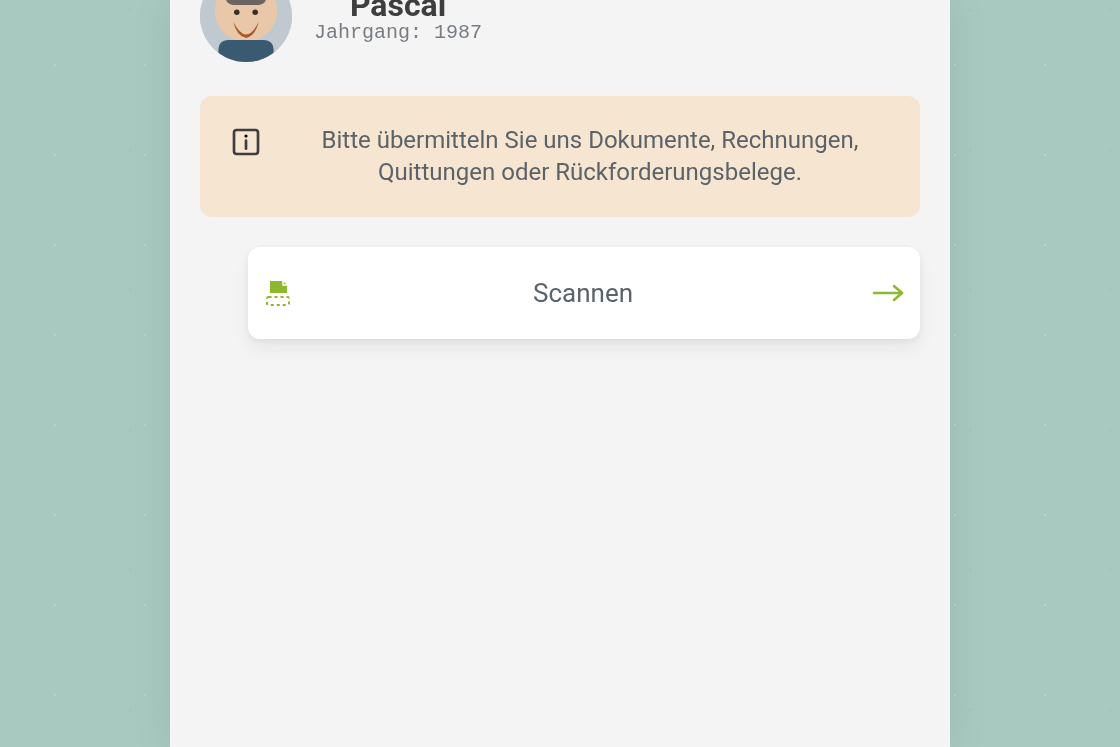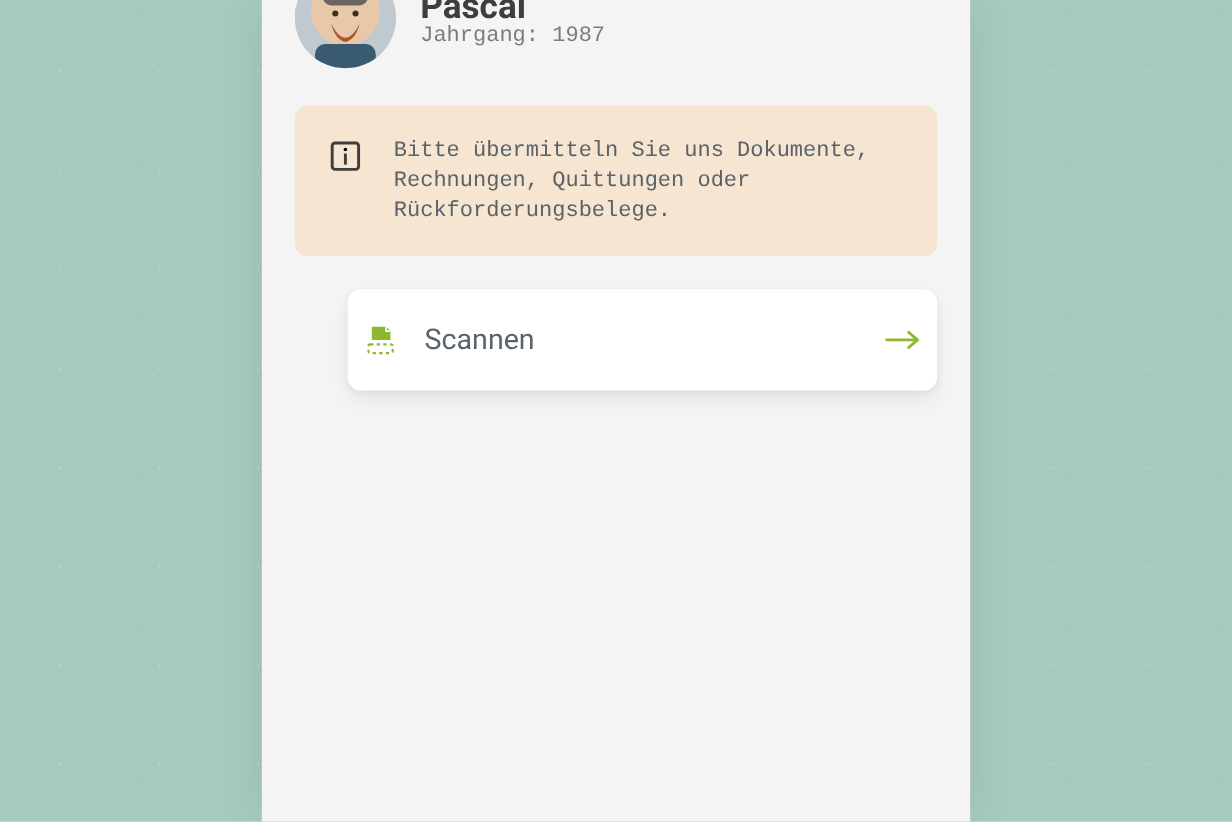--- a/index.html
+++ b/index.html
@@ -20,27 +20,28 @@
     background:var(--bg-teal);
     background-image:
       radial-gradient(rgba(255,255,255,0.18) 1px, transparent 1px),
       radial-gradient(rgba(0,0,0,0.04) 1px, transparent 1px);
     background-size: 90px 90px, 140px 140px;
     background-position: 10px 20px, 60px 80px;
     font-family: -apple-system, BlinkMacSystemFont, "Segoe UI", Roboto, Helvetica, Arial, sans-serif;
     display:flex;justify-content:center;
   }
   .panel{
-    width:644px;
+    width:780px;
     height:100%;
     background:var(--panel);
     box-shadow:0 0 40px rgba(0,0,0,0.08);
     padding:0 30px 30px 30px;
     position:relative;
     overflow:hidden;
+    text-align:center;
   }
   
   .profile{
     display:flex;align-items:center;gap:22px;
     margin-top:-30px;
   }
   .avatar{
     width:92px;height:92px;border-radius:50%;
     overflow:hidden;flex-shrink:0;
     background:#cfd3d6;
@@ -59,21 +60,21 @@
     background:var(--info-bg);
     border-radius:12px;
     padding:28px 30px;
     display:flex;gap:28px;align-items:flex-start;
   }
   .info .icon-box{
     width:32px;height:32px;flex-shrink:0;margin-top:2px;
   }
   .info .icon-box svg{width:100%;height:100%;display:block;stroke:var(--text-dark);}
   .info-text{
-    font-size:20px;line-height:1.35;color:var(--text-body);font-family:Liberation Mono, monospace;
+    font-size:24px;line-height:1.35;color:var(--text-body);
   }
 
   
   .card{
     margin-top:30px;
     background:var(--card);
     border-radius:12px;
     box-shadow:var(--shadow);
     padding:30px 14px;
     display:flex;align-items:center;gap:24px;

